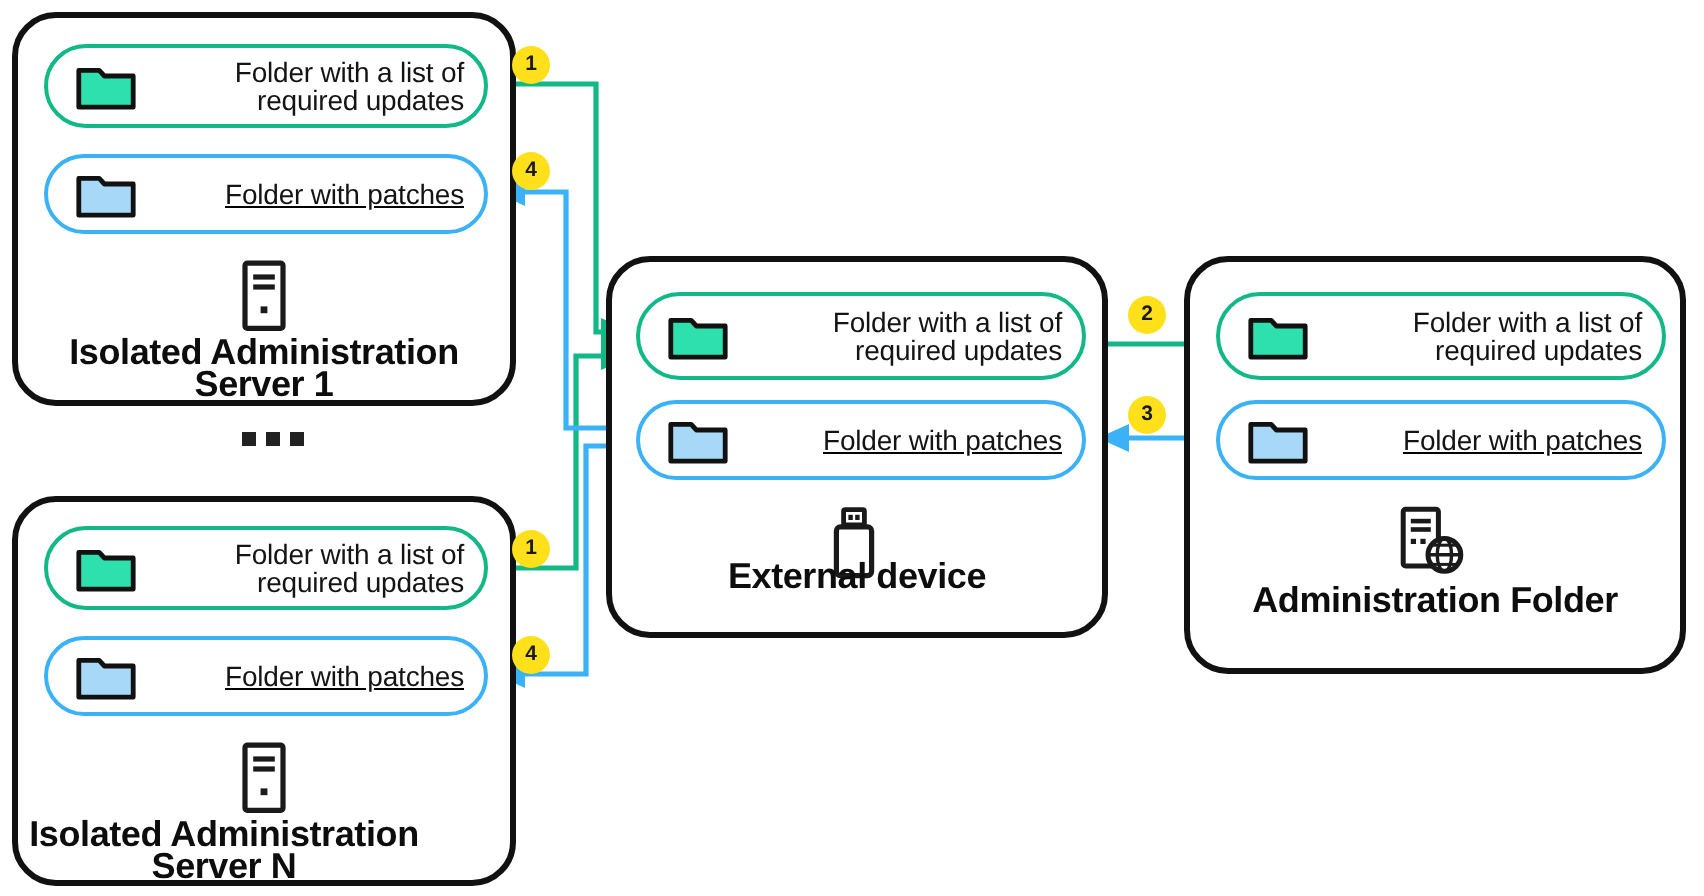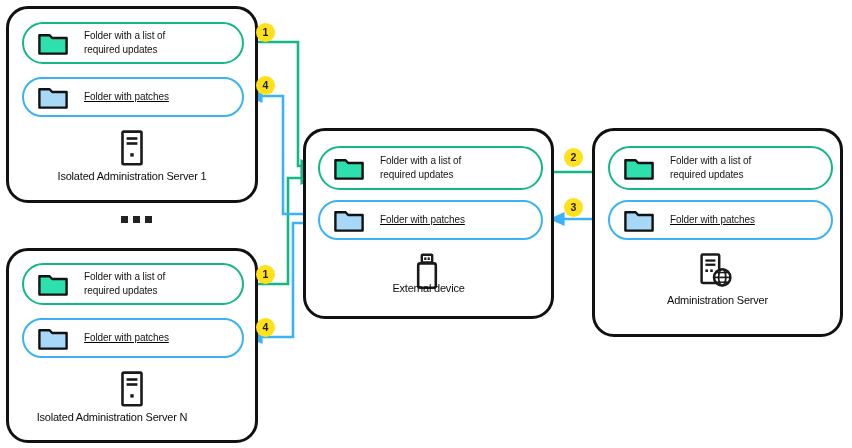--- a/index.html
+++ b/index.html
@@ -34,22 +34,22 @@
     border-radius: 999px;
     background: #ffffff;
     display: flex;
     align-items: center;
   }
   .pill.green { border: 2.5px solid #12b886; }
   .pill.blue  { border: 2.5px solid #3bb2f6; text-decoration: underline; }
 
   .pill-label {
     flex: 1;
-    text-align: left;
-    font-size: 10px;
+    text-align: right;
+    font-size: 14px;
     line-height: 14px;
     color: #141414;
     padding: 0 10px 0 16px;
     letter-spacing: -0.1px;
   }
 
   
   .folder-icon {
     width: 30px;
     height: 24px;
@@ -61,23 +61,23 @@
   
   .device-icon {
     position: absolute;
     display: block;
   }
 
   
   .caption {
     position: absolute;
     text-align: center;
-    font-size: 11px;
+    font-size: 18px;
     line-height: 16px;
-    font-weight: normal;
+    font-weight: bold;
     color: #0d0d0d;
     letter-spacing: -0.2px;
   }
 
   
   .ellipsis {
     position: absolute;
     display: flex;
     gap: 5px;
   }
@@ -286,21 +286,21 @@
       <rect x="12.2" y="16.4" width="2.6" height="2.6" fill="#1a1a1a"></rect>
       <circle cx="24.2" cy="24.4" r="8.2" fill="#ffffff" stroke="#1a1a1a" stroke-width="2.5"></circle>
       <ellipse cx="24.2" cy="24.4" rx="3.6" ry="8.2" fill="none" stroke="#1a1a1a" stroke-width="1.7"></ellipse>
       <line x1="16.0" y1="24.4" x2="32.4" y2="24.4" stroke="#1a1a1a" stroke-width="1.7"></line>
       <line x1="17.6" y1="19.6" x2="30.8" y2="19.6" stroke="#1a1a1a" stroke-width="1.5"></line>
       <line x1="17.6" y1="29.2" x2="30.8" y2="29.2" stroke="#1a1a1a" stroke-width="1.5"></line>
     </svg>
   </span>
 
   <div class="caption" style="left:592px; top:292px; width:251px;">
-    <span>Administration Server</span><br>
+    <span>Administration Folder</span><br>
   </div>
 
   <div class="badge" style="left:256px; top:23px;">1</div>
 
   <div class="badge" style="left:256px; top:76px;">4</div>
 
   <div class="badge" style="left:256px; top:265px;">1</div>
 
   <div class="badge" style="left:256px; top:318px;">4</div>
 

